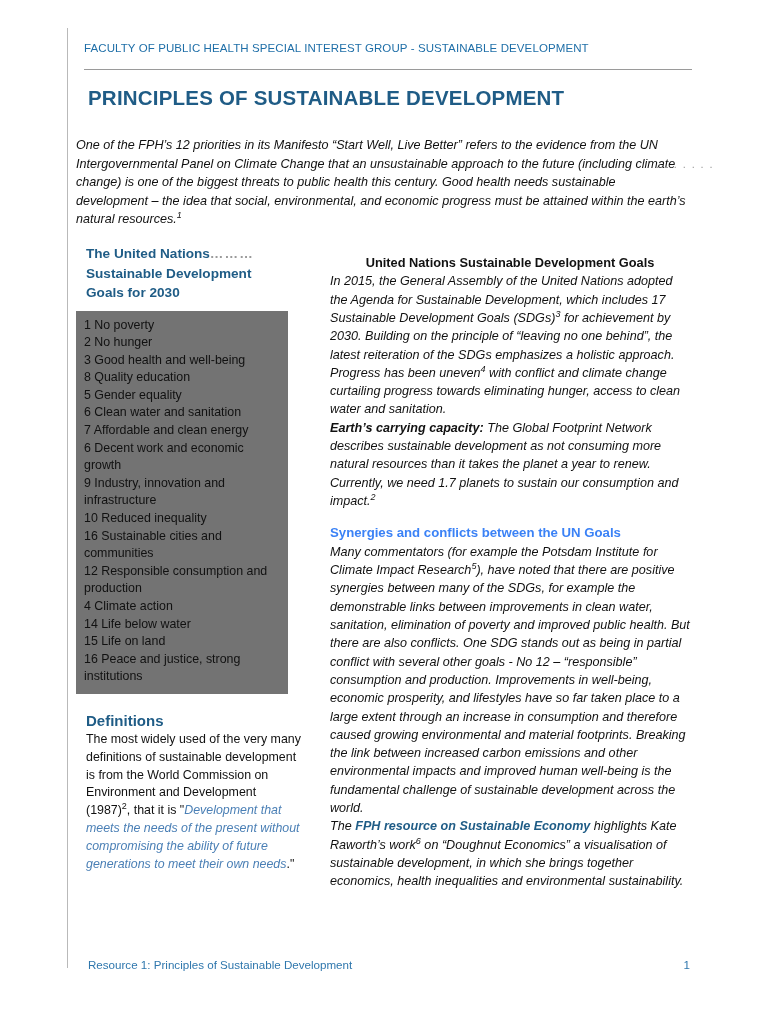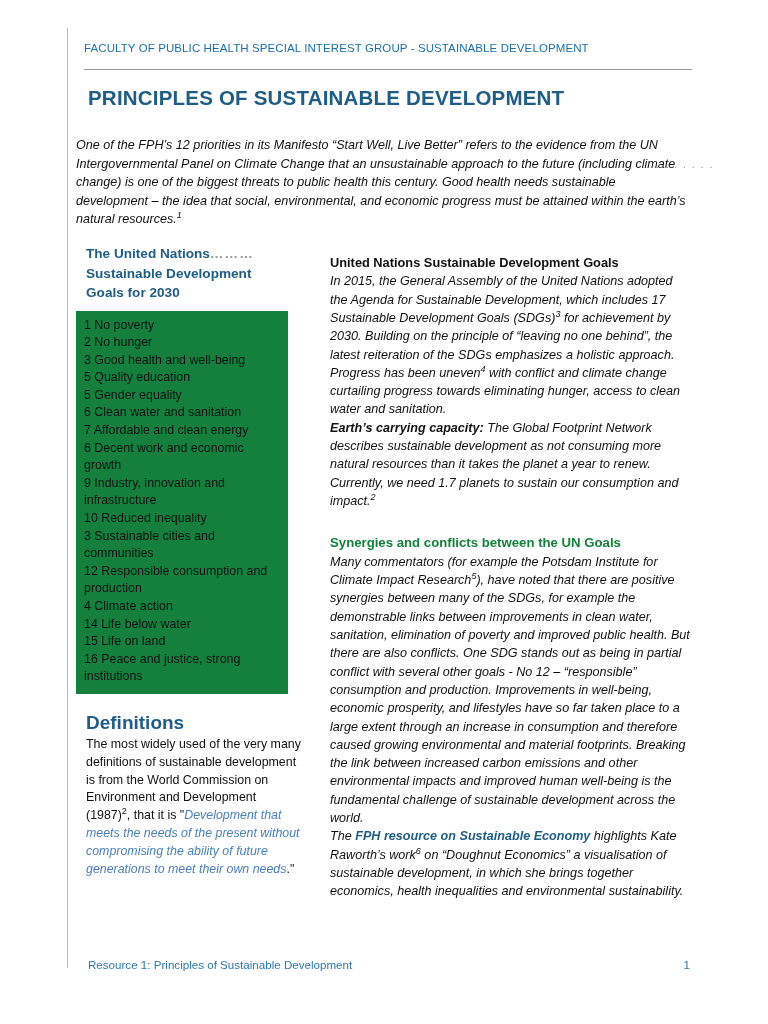--- a/index.html
+++ b/index.html
@@ -94,37 +94,37 @@
     color: #1f5c86;
     line-height: 19.5px;
   }
   .un-heading .dots {
     color: #9a9a9a;
     font-weight: bold;
     letter-spacing: 1.1px;
   }
   .goals-box {
     margin-top: 8px;
-    background: #15803d;
+    background: #737373;
     padding: 6px 8px 8px 8px;
     width: 212px;
     box-sizing: border-box;
   }
   .goal {
     font-size: 12.4px;
     line-height: 17.6px;
     color: #111111;
   }
   .definitions {
     margin-top: 18px;
     padding-left: 10px;
     width: 216px;
   }
   .def-title {
-    font-size: 19px;
+    font-size: 15px;
     font-weight: bold;
     color: #1f5c86;
     margin-bottom: 2px;
   }
   .def-body {
     font-size: 12.4px;
     line-height: 17.8px;
     color: #111111;
   }
   .def-quote {
@@ -136,35 +136,36 @@
     position: absolute;
     left: 330px;
     top: 254px;
     width: 360px;
   }
   .r-head-bold {
     font-size: 12.8px;
     font-weight: bold;
     color: #111111;
     line-height: 18.4px;
+    text-align: center;
   }
   .r-body {
     font-size: 12.6px;
     line-height: 18.3px;
     color: #111111;
     font-style: italic;
   }
   .r-body .lead {
     font-weight: bold;
   }
   .sub-head {
-    margin-top: 24px;
+    margin-top: 14px;
     font-size: 13.2px;
     font-weight: bold;
-    color: #15803d;
+    color: #3b82f6;
     line-height: 18.6px;
   }
   .blue-bold {
     font-weight: bold;
     color: #1f5c86;
     margin-top: 46px;
   }
   sup {
     font-size: 9px;
     line-height: 0;
@@ -211,28 +212,28 @@
     <div class="un-heading">
       <span>The United Nations</span><span class="dots">………</span><br>
       <span>Sustainable Development</span><br>
       <span>Goals for 2030</span>
     </div>
 
     <div class="goals-box">
       <div class="goal">1 No poverty</div>
       <div class="goal">2 No hunger</div>
       <div class="goal">3 Good health and well-being</div>
-      <div class="goal">5 Quality education</div>
+      <div class="goal">8 Quality education</div>
       <div class="goal">5 Gender equality</div>
       <div class="goal">6 Clean water and sanitation</div>
       <div class="goal">7 Affordable and clean energy</div>
       <div class="goal">6 Decent work and economic growth</div>
       <div class="goal">9 Industry, innovation and infrastructure</div>
       <div class="goal">10 Reduced inequality</div>
-      <div class="goal">3 Sustainable cities and communities</div>
+      <div class="goal">16 Sustainable cities and communities</div>
       <div class="goal">12 Responsible consumption and production</div>
       <div class="goal">4 Climate action</div>
       <div class="goal">14 Life below water</div>
       <div class="goal">15 Life on land</div>
       <div class="goal">16 Peace and justice, strong institutions</div>
     </div>
 
     <div class="definitions">
       <div class="def-title">Definitions</div>
       <div class="def-body">

